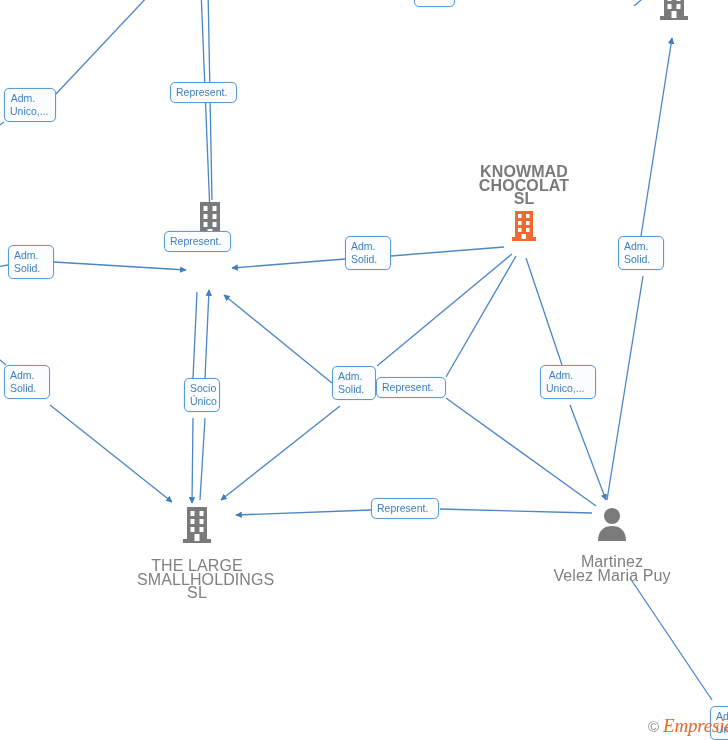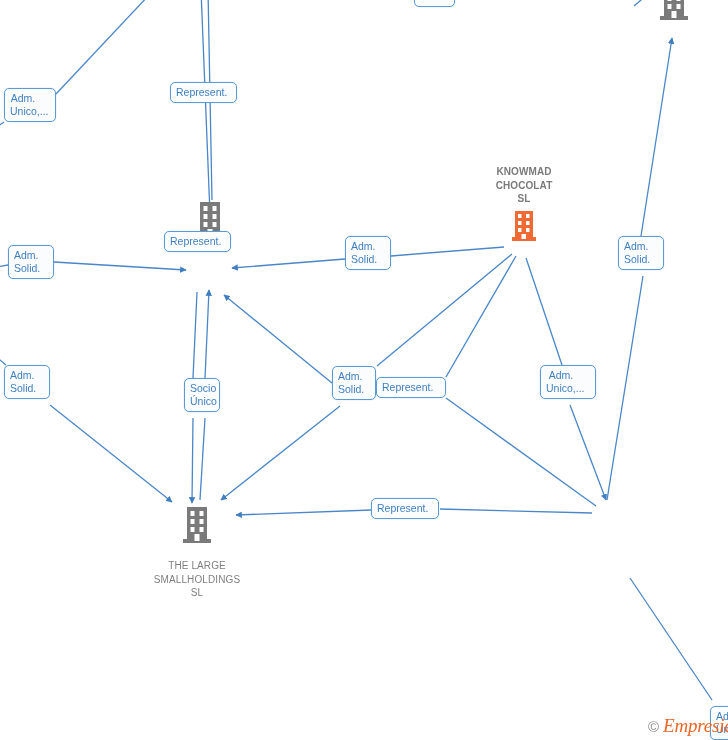--- a/index.html
+++ b/index.html
@@ -30,21 +30,21 @@
     width: 120px;
     margin-left: -60px;
   }
   .node-icon {
     display: block;
     margin: 0 auto;
     line-height: 0;
   }
   .node-label {
     display: block;
-    font-size: 10px;
+    font-size: 16px;
     color: #808080;
     line-height: 13.5px;
     letter-spacing: 0.1px;
     white-space: pre-line;
   }
   .node-label.highlight {
     color: #7a7a7a;
     font-weight: bold;
   }
   .node-label.above {
@@ -194,20 +194,30 @@
         <rect x="10.5" y="22" width="4" height="5" fill="#ffffff"></rect>
         <rect x="19.5" y="22" width="4" height="5" fill="#ffffff"></rect>
         <rect x="14.5" y="29" width="5" height="7" fill="#ffffff"></rect>
       </svg>
     </span>
     <span class="node-label below">THE LARGE
 SMALLHOLDINGS
 SL</span>
   </div>
 
+  <div class="node" style="left:612px; top:505px;">
+    <span class="node-icon">
+      <svg width="34" height="36" viewBox="0 0 34 36" xmlns="http://www.w3.org/2000/svg">
+        <circle cx="17" cy="11" r="8" fill="#7a7a7a"></circle>
+        <path d="M 3 36 C 3 25 9.5 21 17 21 C 24.5 21 31 25 31 36 Z" fill="#7a7a7a"></path>
+      </svg>
+    </span>
+    <span class="node-label below">Martinez
+Velez Maria Puy</span>
+  </div>
 
   <div class="node" style="left:674px; top:-18px;">
     <span class="node-icon">
       <svg width="34" height="40" viewBox="0 0 34 40" xmlns="http://www.w3.org/2000/svg">
         <rect x="7" y="2" width="20" height="34" fill="#7a7a7a"></rect>
         <rect x="3" y="34" width="28" height="4" fill="#7a7a7a"></rect>
         <rect x="10.5" y="6" width="4" height="5" fill="#ffffff"></rect>
         <rect x="19.5" y="6" width="4" height="5" fill="#ffffff"></rect>
         <rect x="10.5" y="14" width="4" height="5" fill="#ffffff"></rect>
         <rect x="19.5" y="14" width="4" height="5" fill="#ffffff"></rect>

